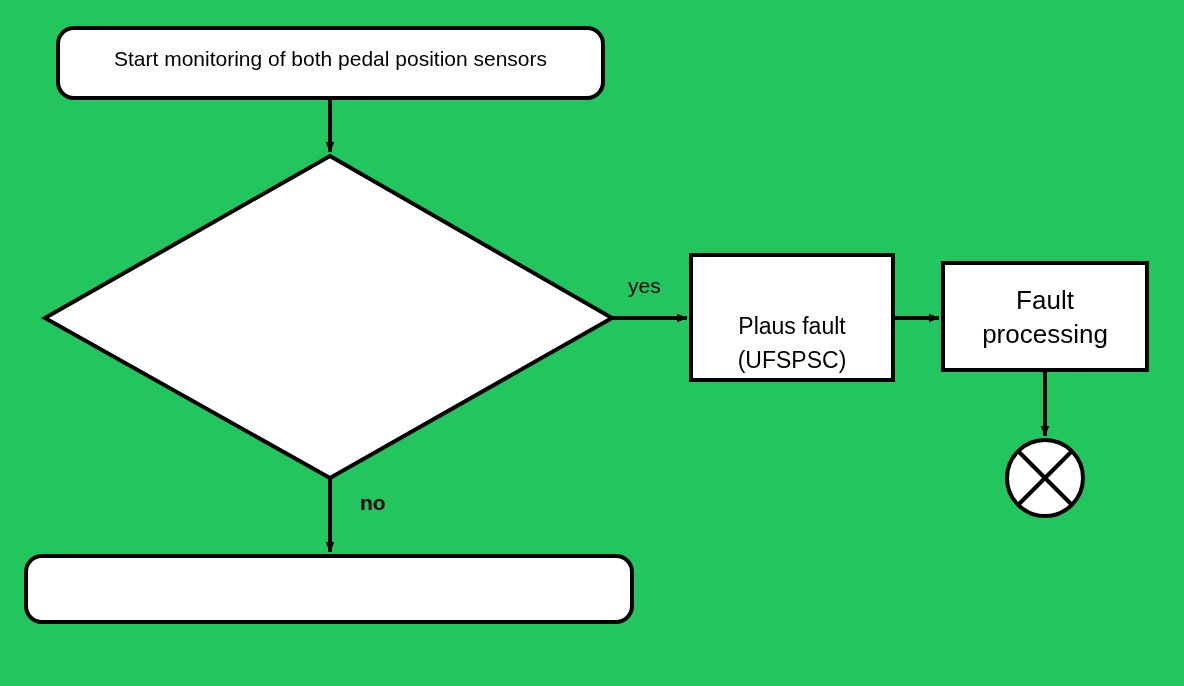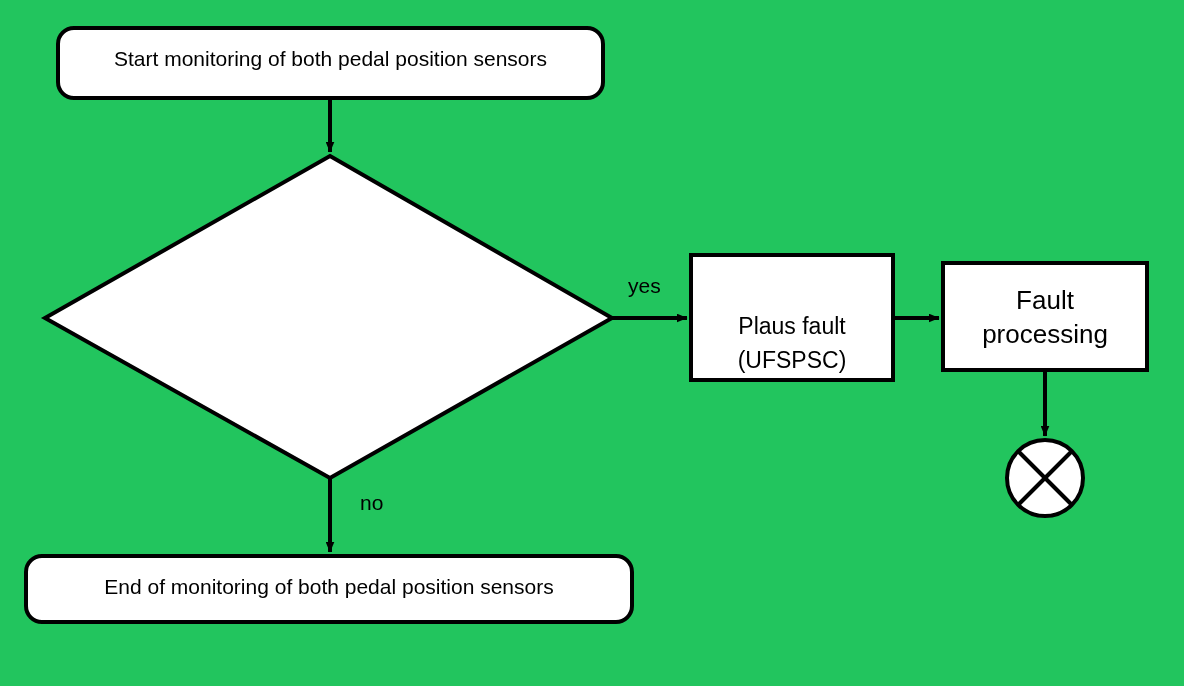--- a/index.html
+++ b/index.html
@@ -79,20 +79,21 @@
     text-align: left;
     font-size: 21px;
     margin-left: 11px;
   }
   #no-label {
     left: 360px;
     top: 491px;
     width: 60px;
     text-align: left;
     font-size: 21px;
+    font-weight: bold;
   }
 </style>
 </head>
 <body>
 
 <div id="canvas">
 
   <svg id="flow-svg" viewBox="0 0 1184 686" xmlns="http://www.w3.org/2000/svg">
     <defs>
       <marker id="arrowhead" markerWidth="11" markerHeight="9" refX="10.5" refY="4.5" orient="auto" markerUnits="userSpaceOnUse">
@@ -131,15 +132,14 @@
   <div class="node-text" id="yes-label">yes</div>
 
   <div class="node-text" id="plaus-label">Plaus fault
 (UFSPSC)</div>
 
   <div class="node-text" id="faultproc-label">Fault
 processing</div>
 
   <div class="node-text" id="no-label">no</div>
 
-  <div class="node-text" id="end-label">End of monitoring of both pedal position sensors</div>
 
 </div>
 
 </body></html>

